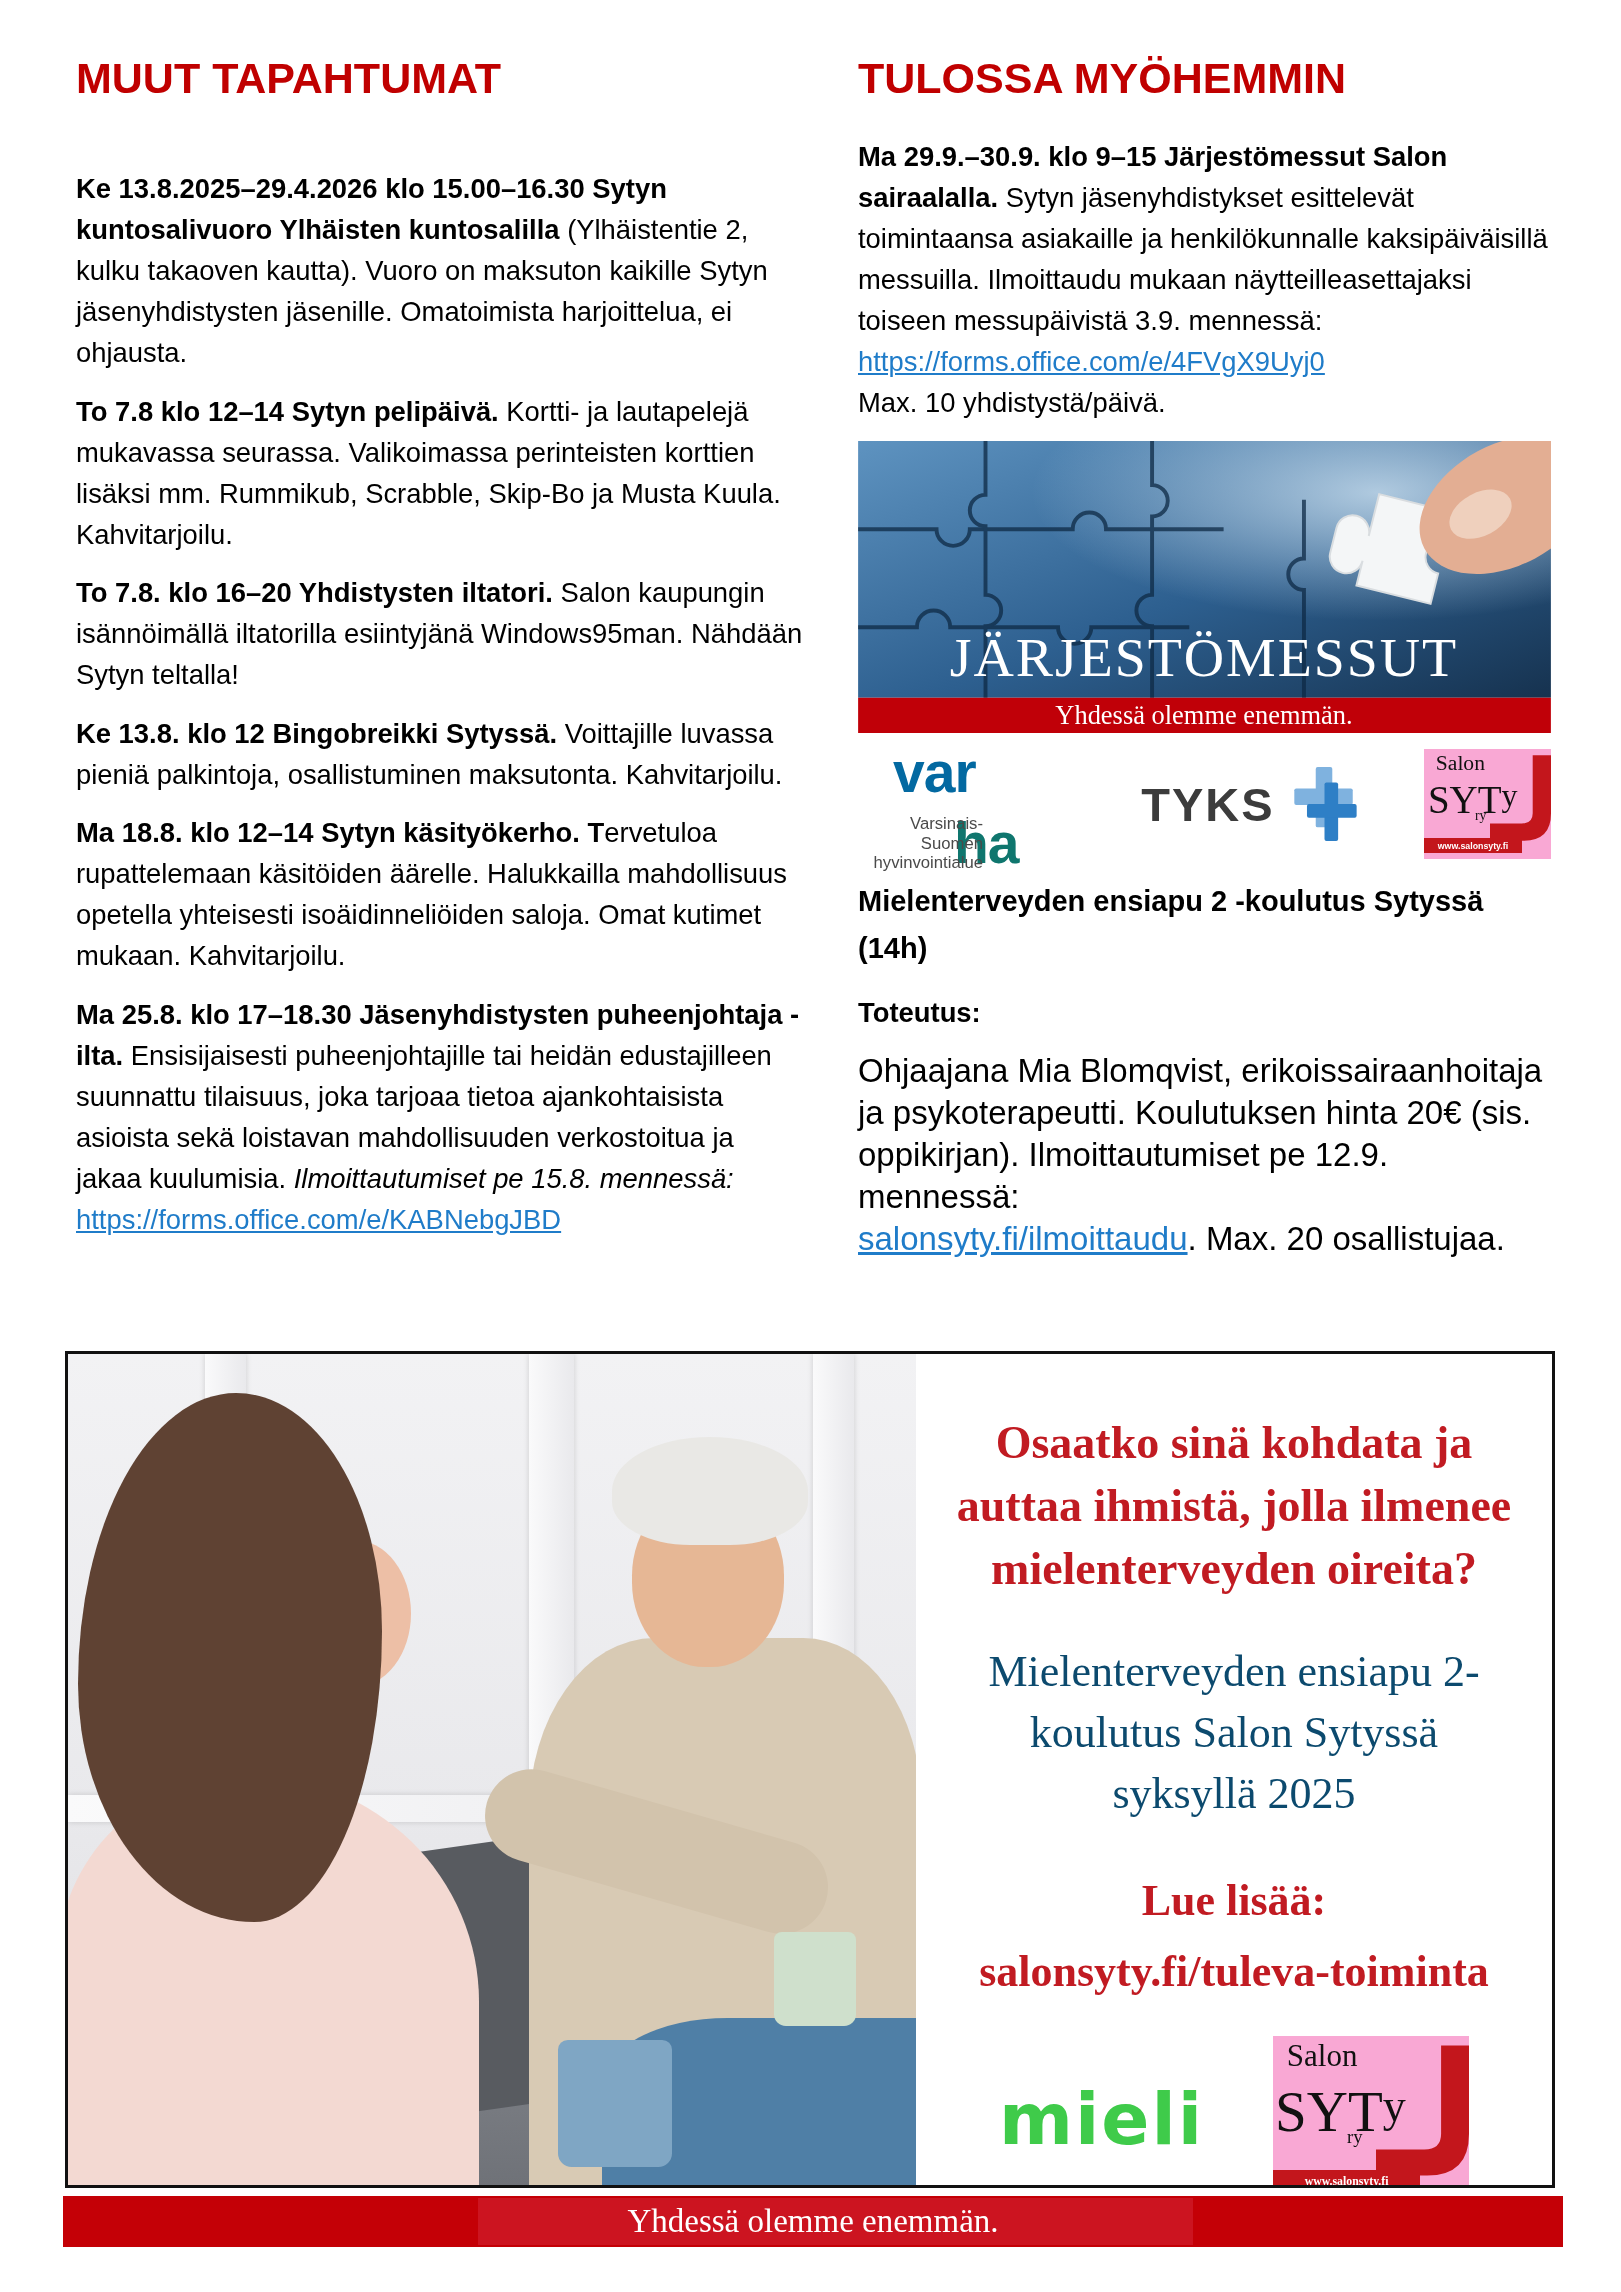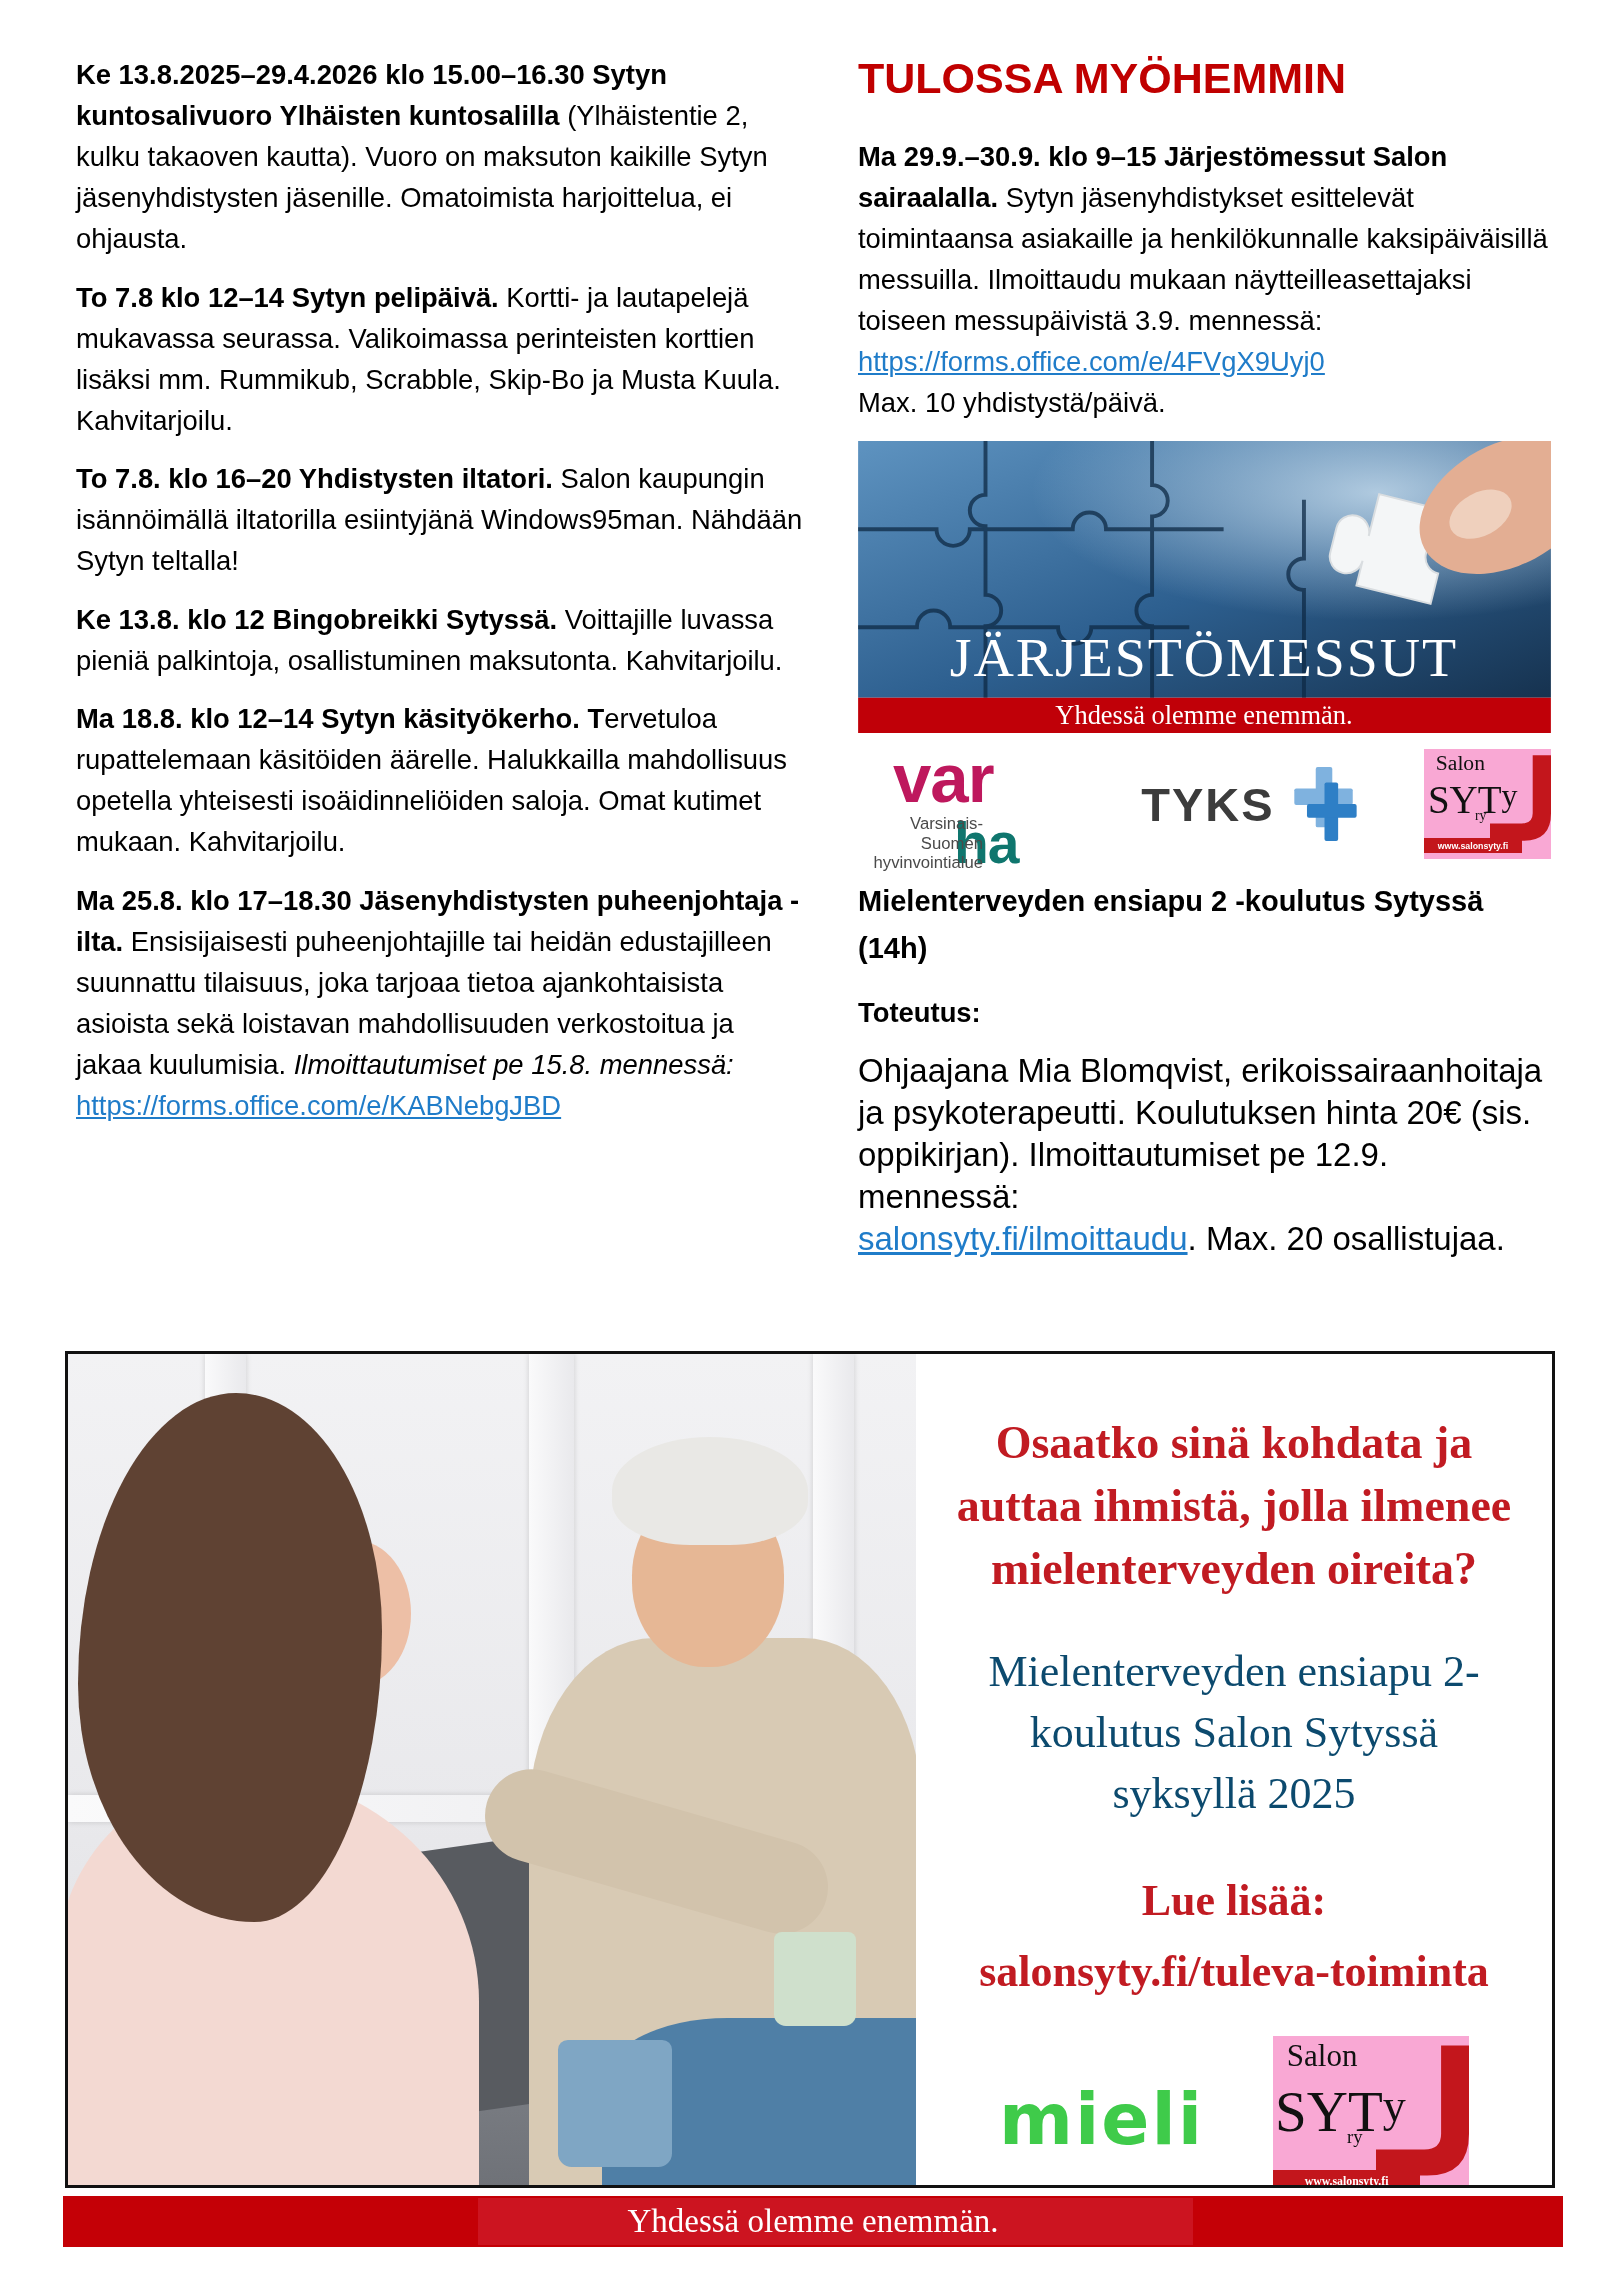--- a/index.html
+++ b/index.html
@@ -15,21 +15,21 @@
   .seg-b{font-weight:bold;}
   .seg-i{font-style:italic;}
   .seg-r{}
   .seg-link{color:#1F7CC9;text-decoration:underline;cursor:pointer;}
   
   .banner{position:relative;width:693px;height:292px;margin:11.8px 0 11.8px 0;}
   .banner svg{display:block;}
   
   .logos-row{display:flex;align-items:center;justify-content:space-between;margin:13.7px 0 3.9px 0;height:116px;}
   .varha{position:relative;width:216px;height:110px;}
-  .varha .v1{position:absolute;left:35px;top:-9.8px;font-size:69px;font-weight:bold;color:#be185d;letter-spacing:-1px;}
+  .varha .v1{position:absolute;left:35px;top:-9.8px;font-size:57px;font-weight:bold;color:#0369a1;letter-spacing:-1px;}
   .varha .v2{position:absolute;left:96px;top:25.5px;font-size:57px;font-weight:bold;color:#0f766e;letter-spacing:-1px;margin-top:35px;}
   .varha .cap{position:absolute;left:0;top:65px;font-size:16.7px;line-height:19.6px;color:#4a4a4a;text-align:right;width:125px;}
   .tyks{display:flex;align-items:center;gap:17px;}
   .tyks .t-label{font-size:47px;font-weight:bold;color:#3C3C3C;letter-spacing:2px;}
   
   .syty{position:relative;background:#f9a8d4;}
   .syty .j{position:absolute;right:0;top:0;}
   .syty .salon{position:absolute;font-family:"Liberation Serif",serif;color:#111;}
   .syty .letters{position:absolute;font-family:"Liberation Serif",serif;color:#111;display:flex;align-items:flex-start;}
   .syty .ry{position:absolute;font-family:"Liberation Serif",serif;color:#111;}
@@ -71,20 +71,21 @@
   .footer-inner{position:absolute;left:415px;top:2px;width:715px;height:47px;background:#CC1420;}
   .footer-text{position:absolute;left:0;top:0;width:100%;height:100%;display:flex;align-items:center;justify-content:center;
                color:#fff;font-family:"Liberation Serif",serif;font-size:33px;}
 </style>
 </head>
 <body>
 
 <div class="page">
 
   <div class="col-left">
+    <h1 class="section-title">MUUT TAPAHTUMAT</h1>
     <p class="event"><span class="seg-b">Ke 13.8.2025–29.4.2026 klo 15.00–16.30 Sytyn kuntosalivuoro Ylhäisten kuntosalilla </span><span class="seg-r">(Ylhäistentie 2, kulku takaoven kautta). Vuoro on maksuton kaikille Sytyn jäsenyhdistysten jäsenille. Omatoimista harjoittelua, ei ohjausta.</span></p>
     <p class="event"><span class="seg-b">To 7.8 klo 12–14 Sytyn pelipäivä. </span><span class="seg-r">Kortti- ja lautapelejä mukavassa seurassa. Valikoimassa perinteisten korttien lisäksi mm. Rummikub, Scrabble, Skip-Bo ja Musta Kuula. Kahvitarjoilu.</span></p>
     <p class="event"><span class="seg-b">To 7.8. klo 16–20 Yhdistysten iltatori. </span><span class="seg-r">Salon kaupungin isännöimällä iltatorilla esiintyjänä Windows95man. Nähdään Sytyn teltalla!</span></p>
     <p class="event"><span class="seg-b">Ke 13.8. klo 12 Bingobreikki Sytyssä. </span><span class="seg-r">Voittajille luvassa pieniä palkintoja, osallistuminen maksutonta. Kahvitarjoilu.</span></p>
     <p class="event"><span class="seg-b">Ma 18.8. klo 12–14 Sytyn käsityökerho. T</span><span class="seg-r">ervetuloa rupattelemaan käsitöiden äärelle. Halukkailla mahdollisuus opetella yhteisesti isoäidinneliöiden saloja. Omat kutimet mukaan. Kahvitarjoilu.</span></p>
     <p class="event"><span class="seg-b">Ma 25.8. klo 17–18.30 Jäsenyhdistysten puheenjohtaja -ilta. </span><span class="seg-r">Ensisijaisesti puheenjohtajille tai heidän edustajilleen suunnattu tilaisuus, joka tarjoaa tietoa ajankohtaisista asioista sekä loistavan mahdollisuuden verkostoitua ja jakaa kuulumisia. </span><span class="seg-i">Ilmoittautumiset pe 15.8. mennessä:</span><br><a href="#" class="seg-link">https://forms.office.com/e/KABNebgJBD</a></p>
   </div>
 
   <div class="col-right">
     <h1 class="section-title">TULOSSA MYÖHEMMIN</h1>

